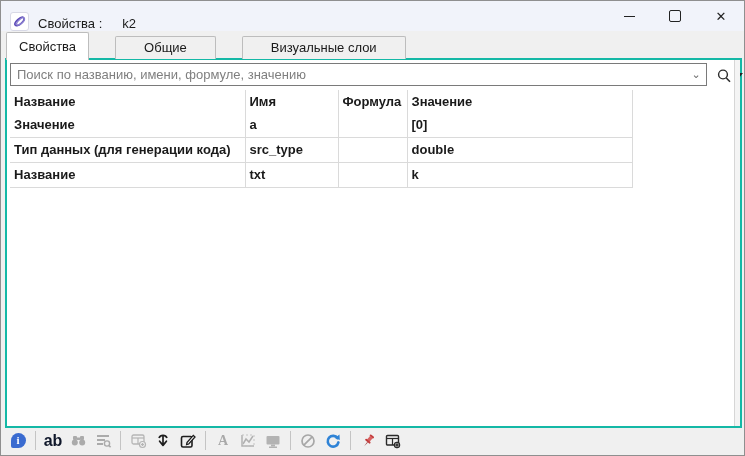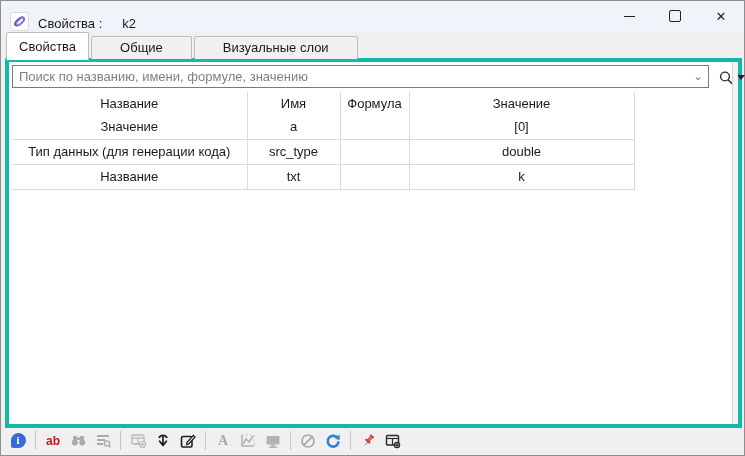--- a/index.html
+++ b/index.html
@@ -22,35 +22,35 @@
   .title-text{margin-left:9px;color:#1b1b1b;}
   .title-name{margin-left:20px;}
   .win-buttons{margin-left:auto;display:flex;height:30px;}
   .win-btn{width:46px;height:30px;display:flex;align-items:center;justify-content:center;color:#222;}
   .glyph-min{display:block;width:11px;height:1px;background:#222;}
   .glyph-max{display:block;width:10px;height:10px;border:1px solid #222;border-radius:2px;}
   .glyph-close{font-size:13px;line-height:13px;}
   
   .tabstrip{
     position:absolute;top:30px;left:0;right:0;height:28px;z-index:3;
-    display:flex;align-items:flex-end;padding-left:5px;box-sizing:border-box;
+    display:flex;align-items:flex-end;padding-left:5px;box-sizing:border-box;gap:24px;
   }
   .tab{
     height:22px;line-height:21px;padding:0 28px;margin-right:2px;
     background:#f0f0f0;border:1px solid #bdbdbd;border-bottom:none;
     border-radius:2px 2px 0 0;white-space:nowrap;
   }
   .tab.active{
     height:27px;line-height:27px;background:#ffffff;margin-bottom:-1px;
     position:relative;z-index:4;padding:0 12px;
   }
   
   .panel{
     position:absolute;top:57px;left:4px;width:737px;height:370px;
-    box-sizing:border-box;background:#ffffff;border:4px solid #14b8a6;z-index:2;
+    box-sizing:border-box;background:#ffffff;border:2px solid #14b8a6;z-index:2;
   }
   .scroll-track{
     position:absolute;top:0;right:0;width:5px;height:100%;
     background:#f4f4f4;border-left:1px solid #d6d6d6;
   }
   
   .search-row{position:absolute;top:3px;left:3px;height:24px;width:730px;}
   .search-input{
     position:absolute;left:0;top:0;width:697px;height:23px;box-sizing:border-box;
     border:1px solid #7a7a7a;padding:0 20px 0 6px;font:inherit;color:#222;background:#fff;outline:none;
@@ -61,21 +61,21 @@
     font-size:11px;line-height:12px;text-align:center;
   }
   .search-btn{position:absolute;left:703px;top:2px;width:32px;height:21px;
     display:flex;align-items:center;justify-content:center;gap:3px;}
   .drop-arrow{width:0;height:0;border-left:4px solid transparent;border-right:4px solid transparent;
     border-top:5px solid #222;}
   
   .prop-table{position:absolute;left:3px;top:30px;border-collapse:collapse;table-layout:fixed;}
   .prop-table td,.prop-table th{
     box-sizing:border-box;border-right:1px solid #dadada;
-    font-weight:normal;text-align:center;vertical-align:middle;
+    font-weight:bold;text-align:left;vertical-align:middle;
     padding:0 4px;white-space:nowrap;overflow:hidden;
   }
   .prop-table th{height:22px;}
   .prop-table td{height:25px;border-bottom:1px solid #dadada;}
   .col-name{width:235px;}  .col-id{width:93px;}
   .col-formula{width:69px;} .col-value{width:225px;}
   .cell-name{padding-left:10px;}
   .cell-id{padding-left:12px;}
   .cell-formula{padding-left:6px;}
   .cell-value{padding-left:8px;}
@@ -88,21 +88,21 @@
     position:absolute;left:1px;right:1px;bottom:1px;height:27px;background:#f0f0f0;
     display:flex;align-items:center;padding-left:7px;gap:7px;
   }
   .tb-sep{width:1px;height:19px;background:#c4c4c4;margin:0 1px;}
   .tb-icon{width:18px;height:18px;display:flex;align-items:center;justify-content:center;}
   .info-bubble{
     width:15px;height:15px;border-radius:50% 50% 50% 2px;background:#3a6bd0;
     color:#fff;font-weight:bold;font-size:11px;line-height:15px;text-align:center;
     font-family:"Liberation Serif",serif;
   }
-  .gray-letters{color:#b91c1c;font-weight:bold;font-size:12px;letter-spacing:0;}
+  .gray-letters{color:#0f172a;font-weight:bold;font-size:16px;letter-spacing:0;}
   .font-a{color:#a9a9a9;font-weight:bold;font-size:14px;font-family:"Liberation Serif",serif;}
 </style>
 </head>
 <body>
 
 <div class="window">
 
   <div class="titlebar">
     <span class="app-icon">
       <svg width="15" height="15" viewBox="0 0 16 16">

